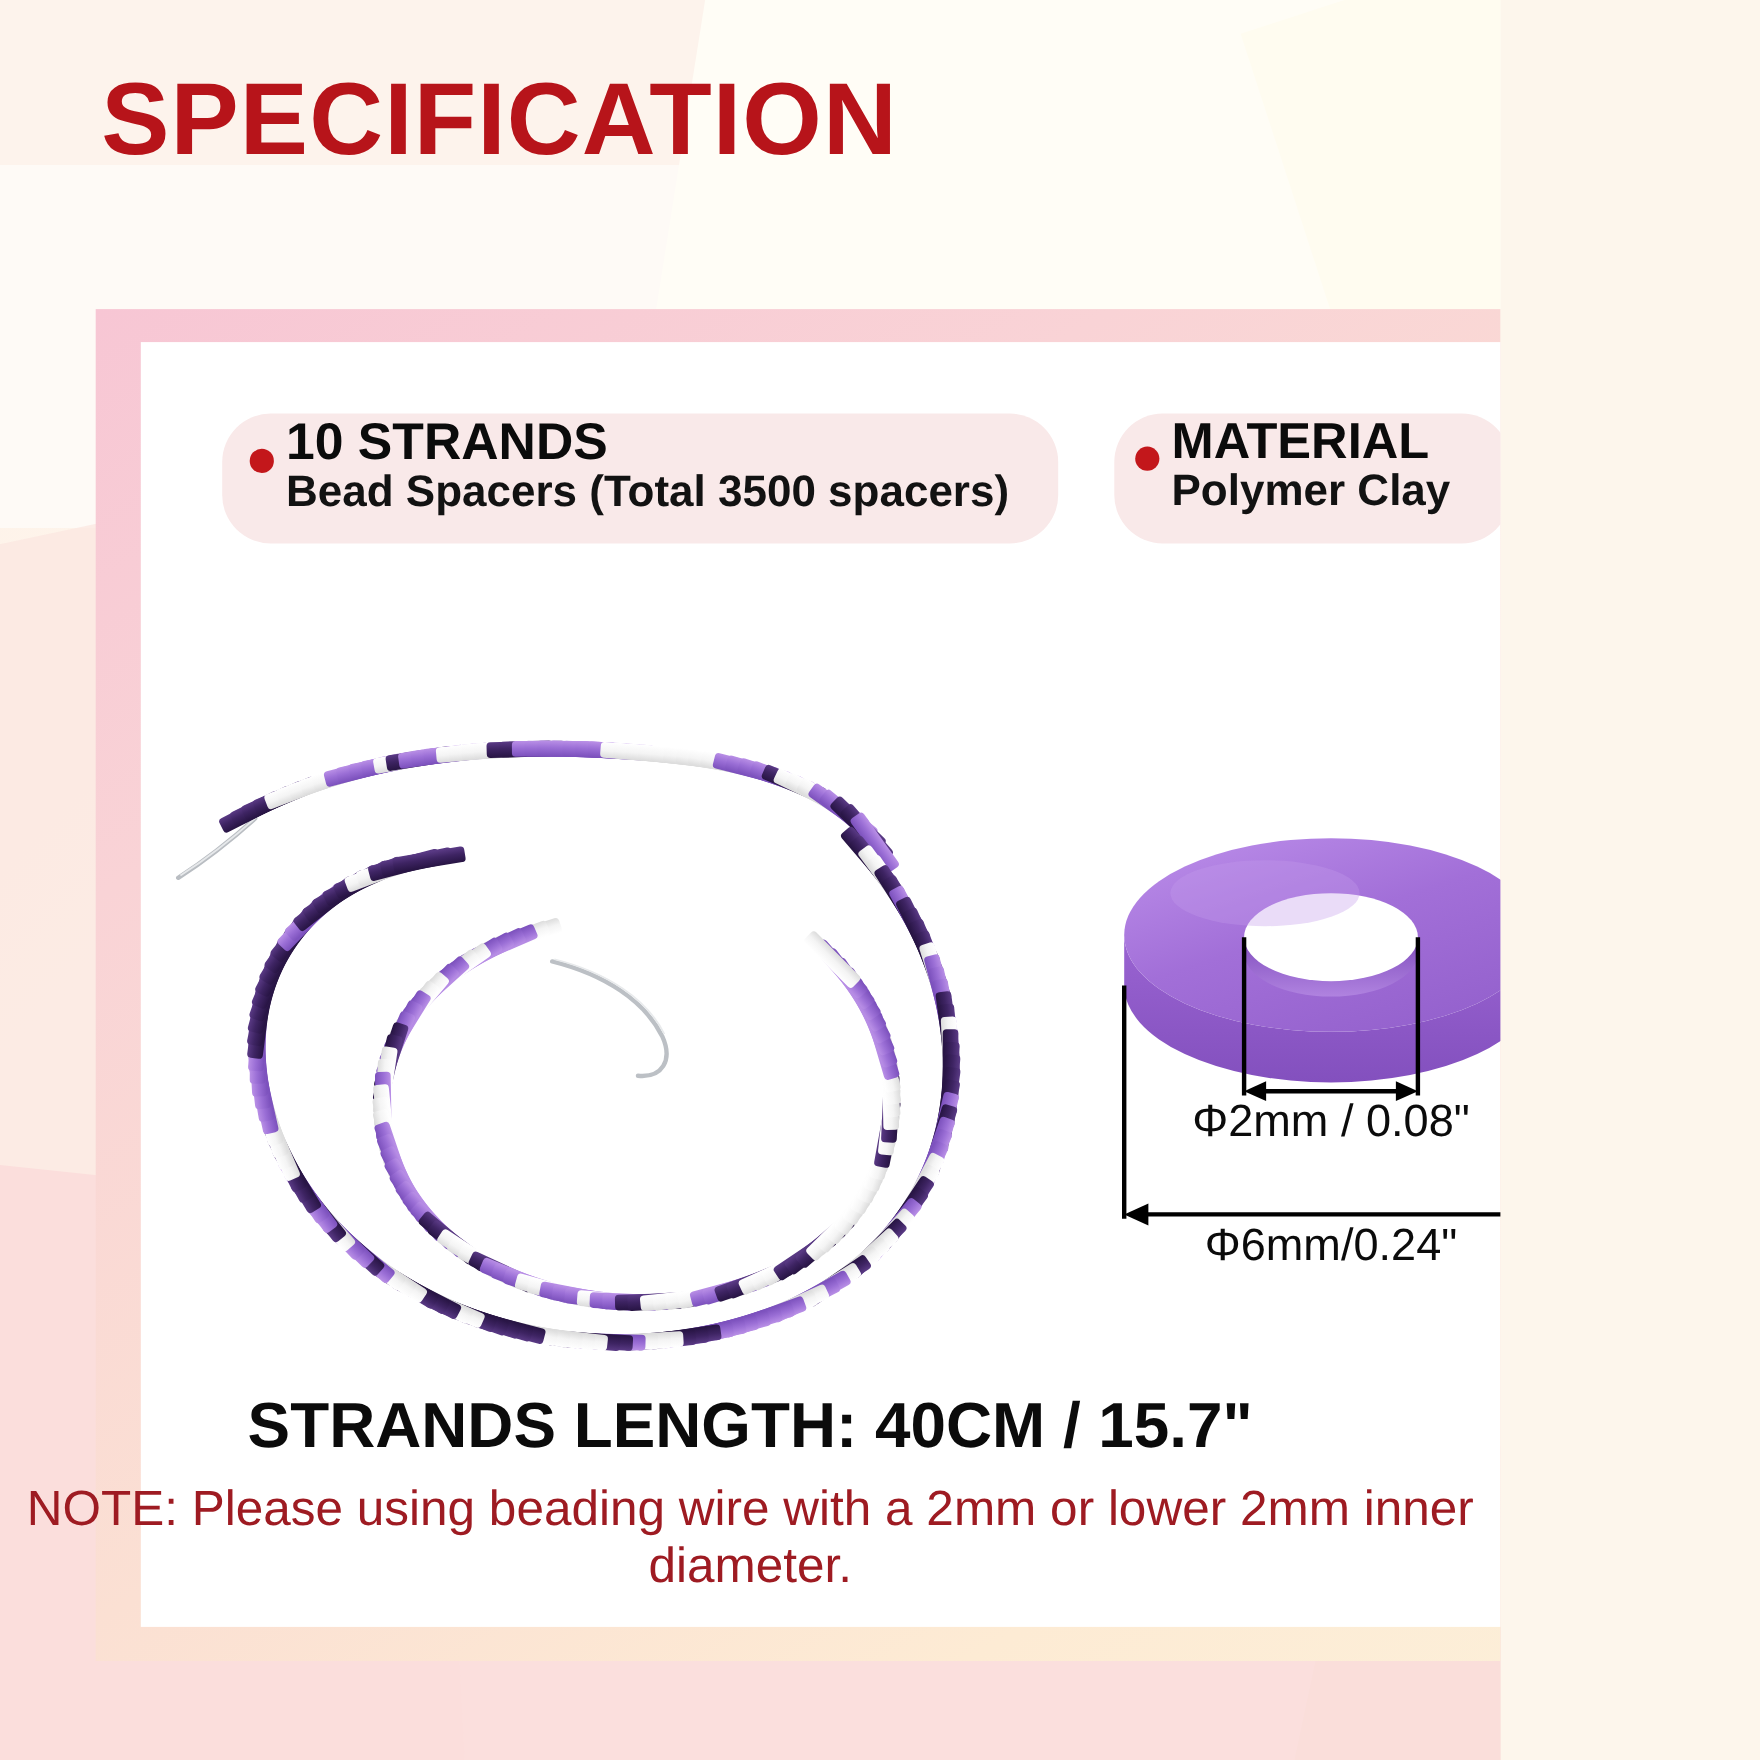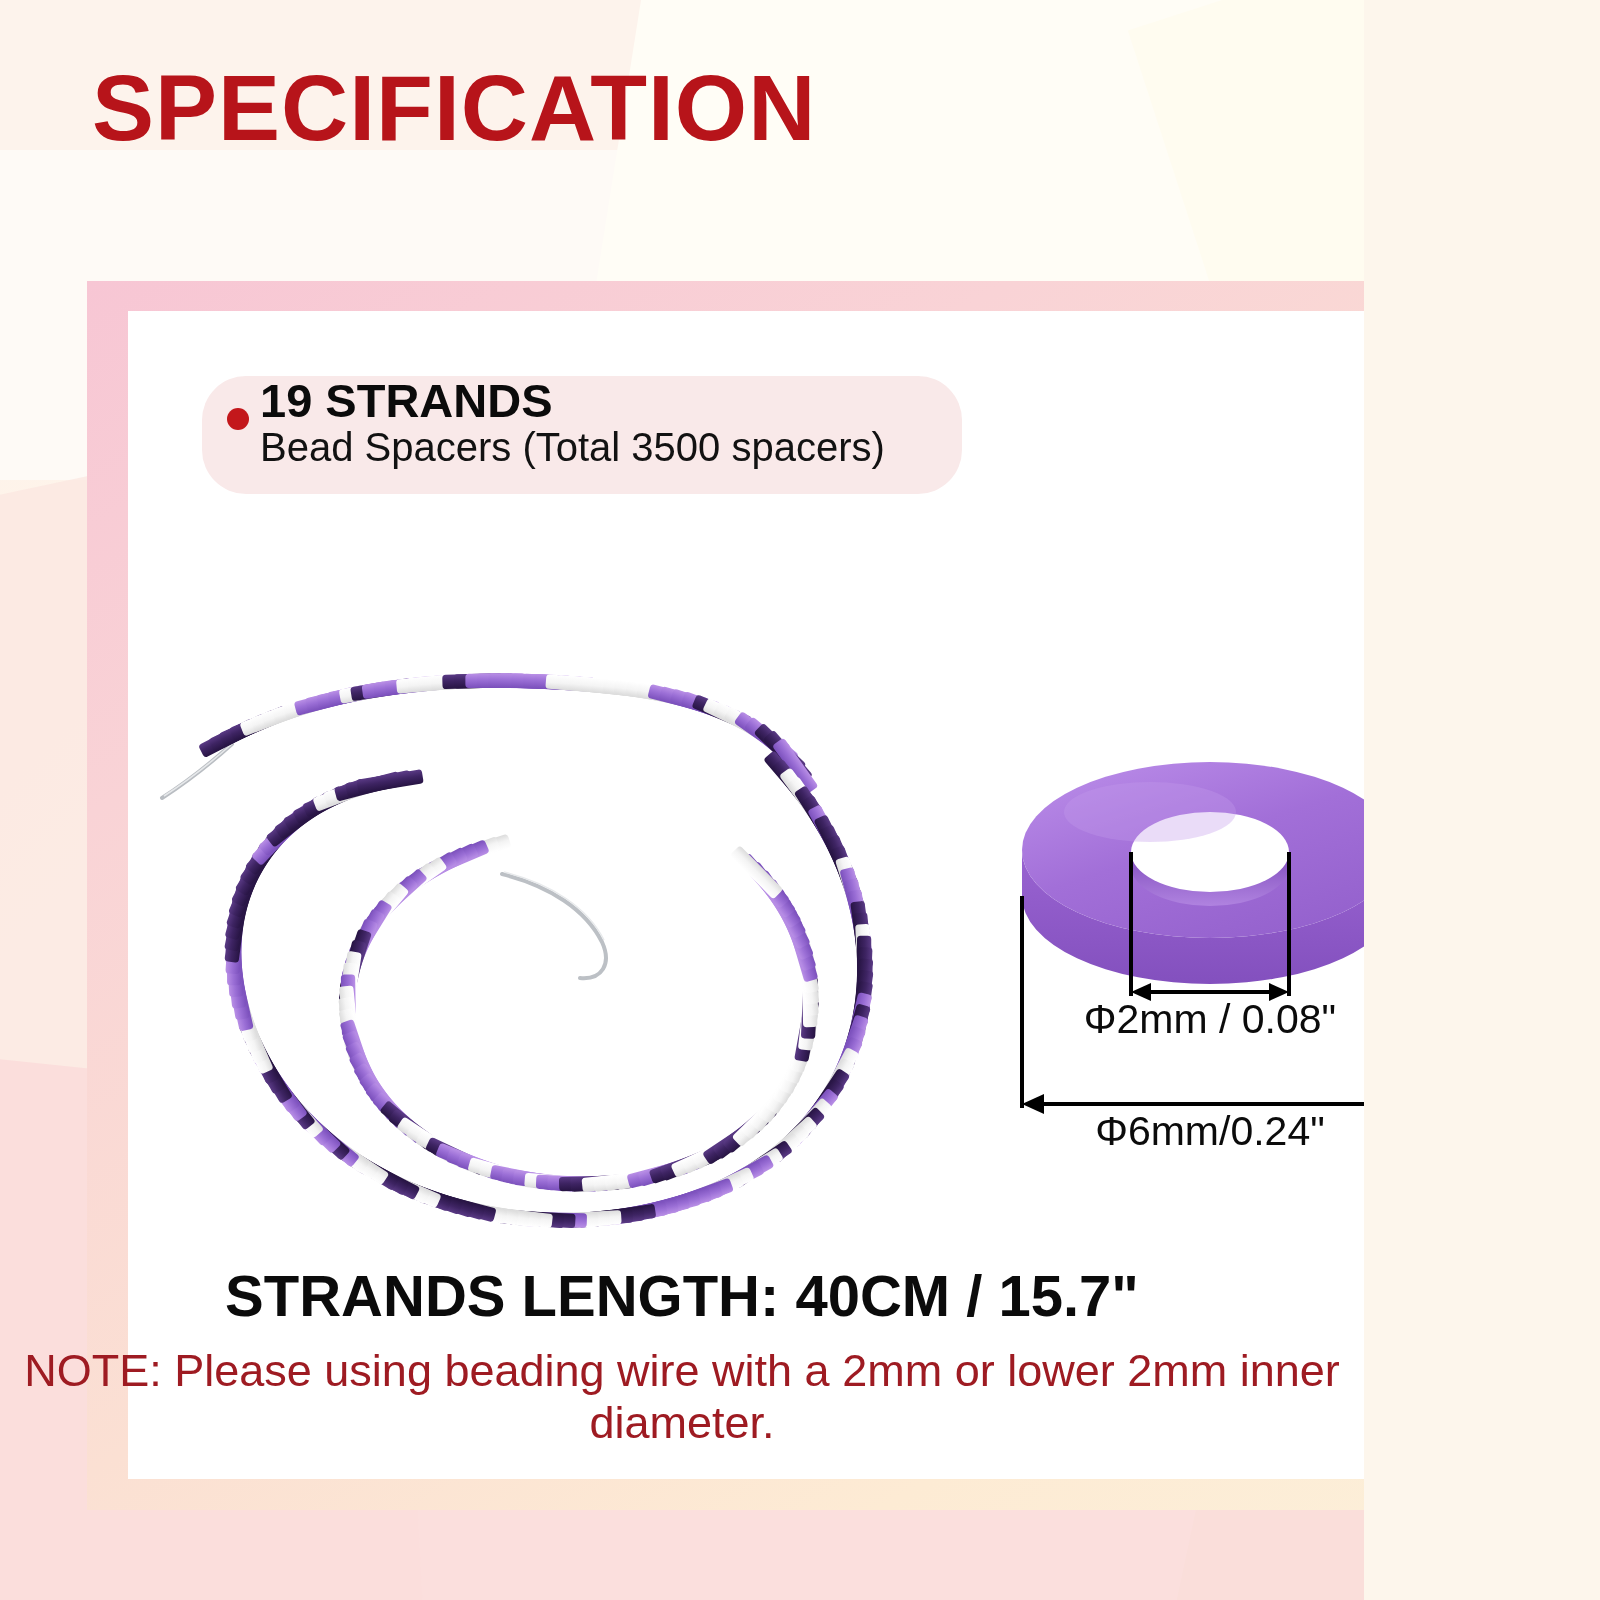--- a/index.html
+++ b/index.html
@@ -50,21 +50,21 @@
   .pill-left{left:202px;top:376px;width:760px;height:118px;}
   .pill-right{left:1013px;top:376px;width:360px;height:118px;}
   .dot{
     width:22px;height:22px;border-radius:50%;background:#C3171B;
     flex:0 0 auto;
   }
   .pill-left .dot{margin:32px 0 0 25px;}
   .pill-right .dot{margin:30px 0 0 19px;}
   .pill-txt{margin-left:11px;}
   .pill-h{font-size:47px;font-weight:700;color:#0B0B0B;line-height:1.05;white-space:nowrap;}
-  .pill-s{font-size:40px;font-weight:400;color:#121212;line-height:1.12;margin-top:13px;white-space:nowrap;}
+  .pill-s{font-size:40px;font-weight:700;color:#121212;line-height:1.12;margin-top:13px;white-space:nowrap;}
   .pill-right .pill-h{font-size:46px;}
   .pill-right .pill-s{font-size:40px;}
 
   
   .photo{position:absolute;left:150px;top:620px;width:790px;height:640px;}
   .photo svg{display:block;width:100%;height:100%;}
 
   
   .bead-fig{position:absolute;left:1000px;top:700px;width:420px;height:470px;}
   .bead-fig svg{display:block;width:100%;height:100%;}
@@ -97,25 +97,32 @@
   <div class="bg-shape sh7"></div>
 
   <div class="title">SPECIFICATION</div>
 
   <div class="frame"></div>
   <div class="card"></div>
 
   <div class="pill pill-left">
     <span class="dot"></span>
     <span class="pill-txt">
-      <span class="pill-h">19 STRANDS</span>
+      <span class="pill-h">10 STRANDS</span>
       <span class="pill-s">Bead Spacers (Total 3500 spacers)</span>
     </span>
   </div>
 
+  <div class="pill pill-right">
+    <span class="dot"></span>
+    <span class="pill-txt">
+      <span class="pill-h">MATERIAL</span>
+      <span class="pill-s">Polymer Clay</span>
+    </span>
+  </div>
 
   <div class="photo">
     <svg viewBox="0 0 790 640" xmlns="http://www.w3.org/2000/svg">
       <defs>
         <linearGradient id="lp" x1="0" y1="0" x2="0" y2="1">
           <stop offset="0%" stop-color="#B98FE6"></stop>
             <stop offset="45%" stop-color="#9B6FD6"></stop>
           <stop offset="100%" stop-color="#7B50BC"></stop>
         </linearGradient>
         <linearGradient id="dp" x1="0" y1="0" x2="0" y2="1">

